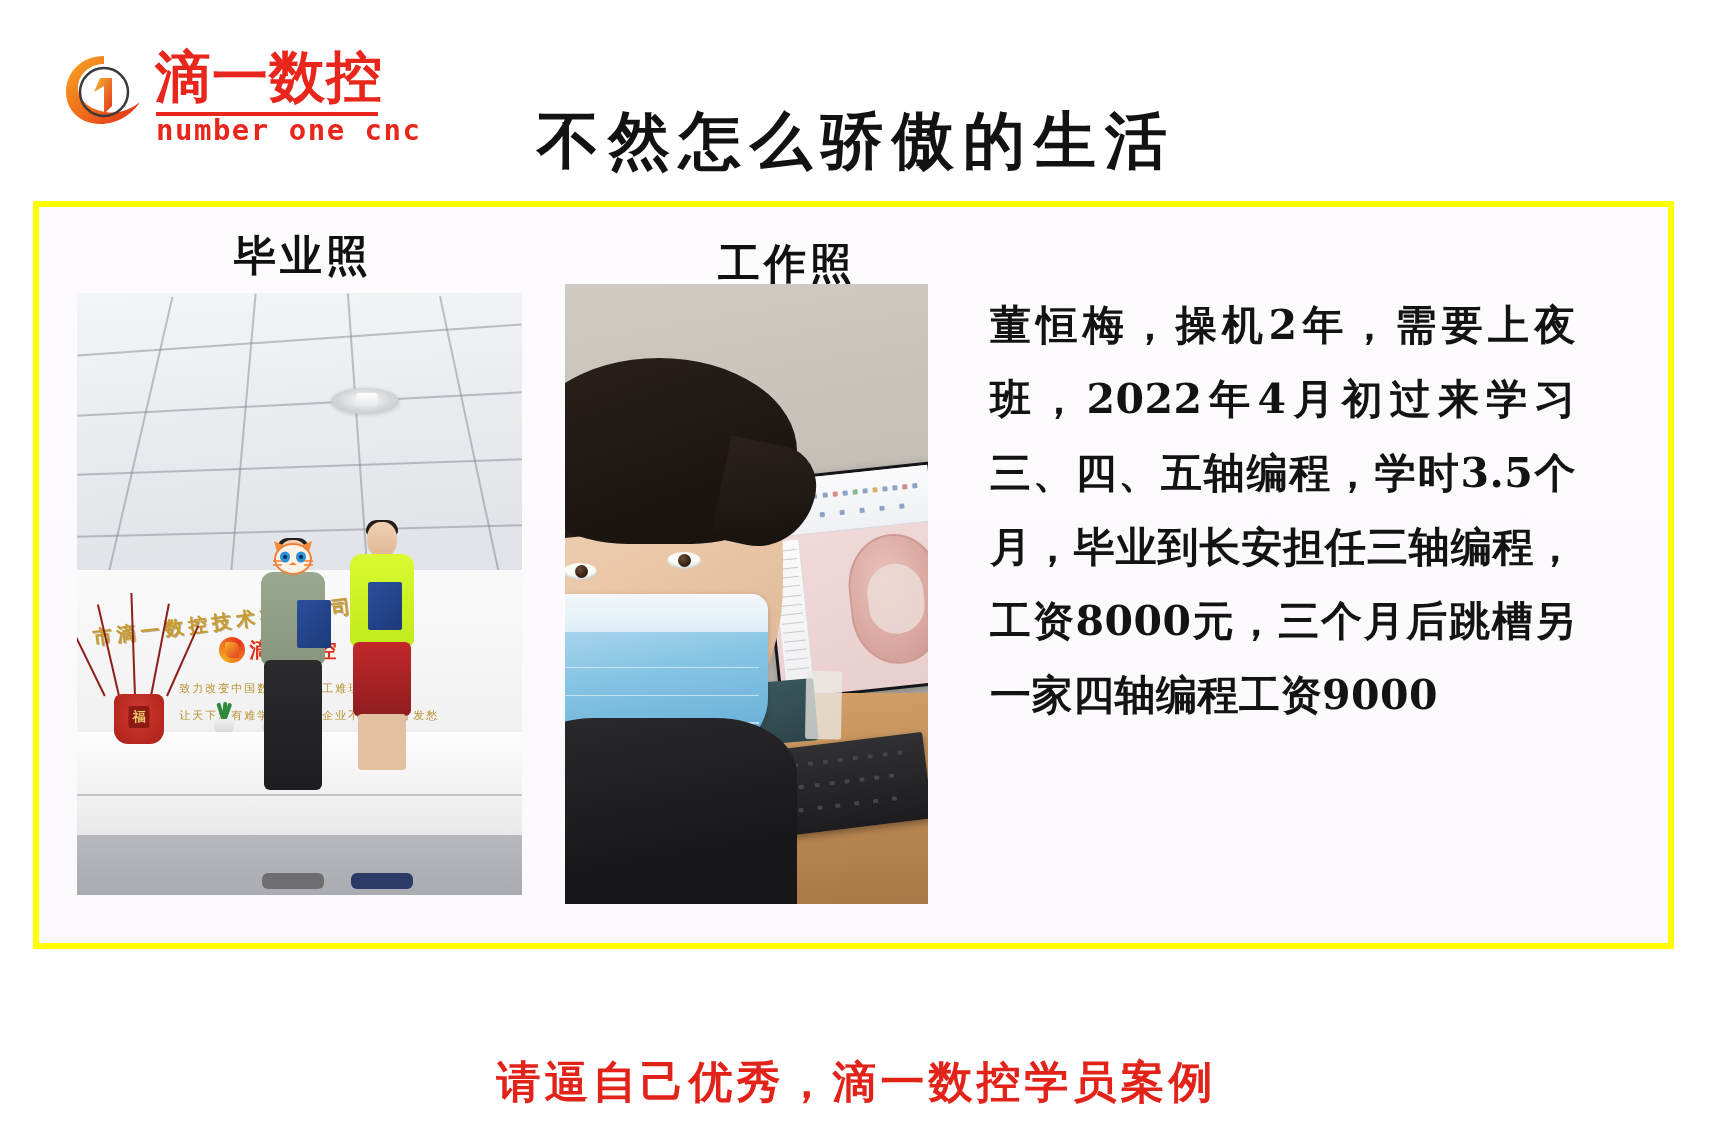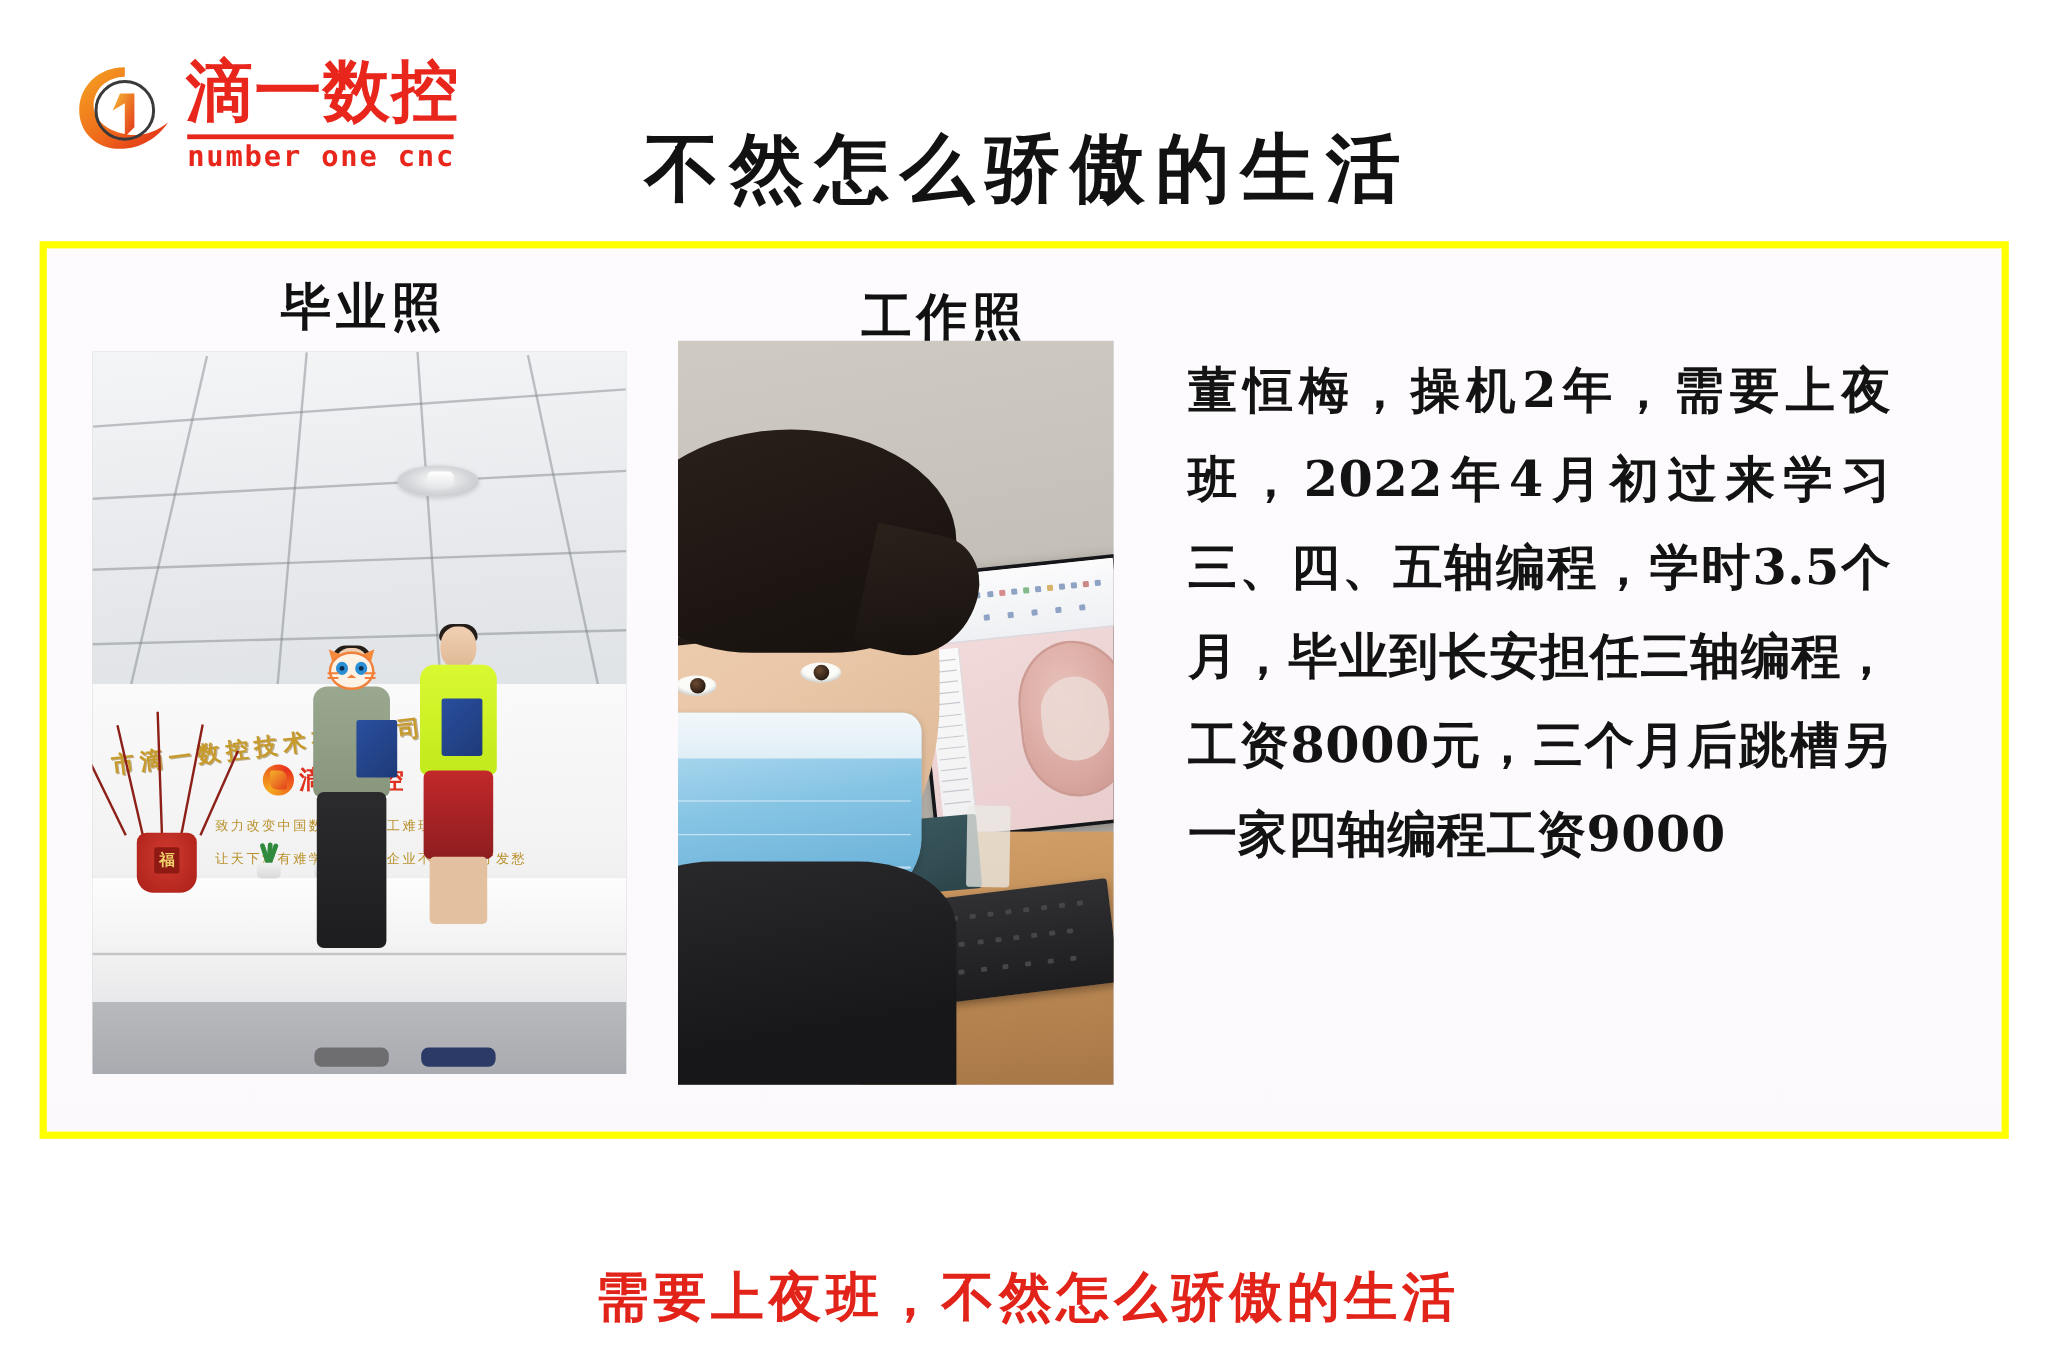--- a/index.html
+++ b/index.html
@@ -47,21 +47,21 @@
     left: 96px;
     top: 70px;
     width: 222px;
     height: 4px;
     background: #e8261c;
   }
   .logo-text-en {
     position: absolute;
     left: 96px;
     top: 74px;
-    font-size: 24px;
+    font-size: 29px;
     line-height: 28px;
     font-weight: bold;
     letter-spacing: 1.5px;
     color: #e8261c;
     font-family: "DejaVu Sans Mono", "Liberation Mono", monospace;
     white-space: nowrap;
   }
 
   
   .page-title {
@@ -617,13 +617,13 @@
     <div class="w-mask-top"></div>
     <span class="w-mask-fold" style="top:42%"></span>
     <span class="w-mask-fold" style="top:58%"></span>
     <span class="w-mask-fold" style="top:74%"></span>
   </div>
   <div class="w-body"></div>
 </div>
 
 <div class="case-text">董恒梅，操机2年，需要上夜班，2022年4月初过来学习三、四、五轴编程，学时3.5个月，毕业到长安担任三轴编程，工资8000元，三个月后跳槽另一家四轴编程工资9000</div>
 
-<div class="footer-slogan">需要上夜班，不然怎么骄傲的生活</div>
+<div class="footer-slogan">请逼自己优秀，滴一数控学员案例</div>
 
 </body></html>

